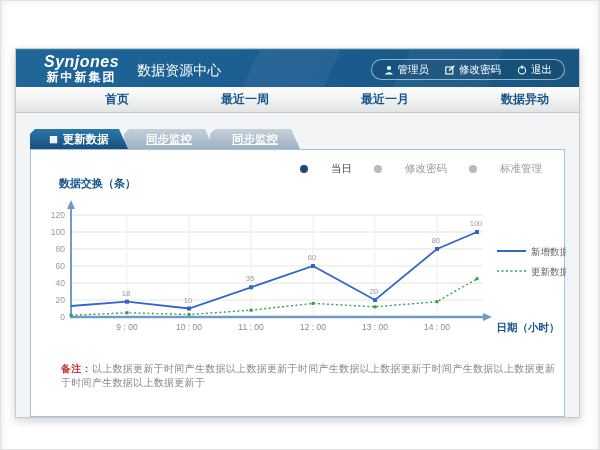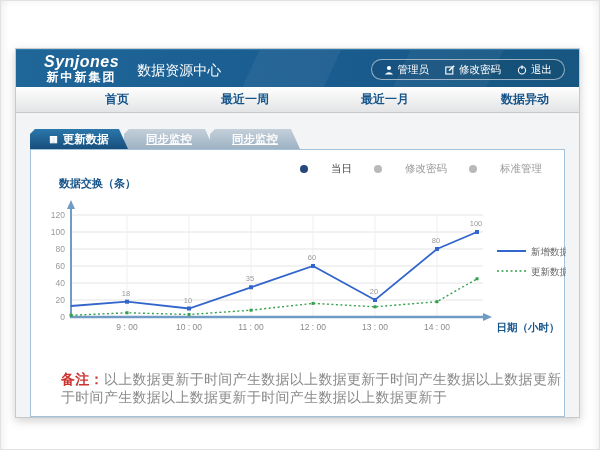--- a/index.html
+++ b/index.html
@@ -88,21 +88,21 @@
     position:absolute; top:12px; right:22px;
     display:flex; gap:22px; align-items:center;
   }
   .radio-opt { display:flex; align-items:center; gap:23px; font-size:10.5px; color:#999; cursor:pointer; }
   .radio-dot { width:8px; height:8px; border-radius:50%; background:#b9b9b9; }
   .radio-opt.selected { color:#444; }
   .radio-opt.selected .radio-dot { background:#26477c; }
   .ylabel { color:#15548a; font-size:11px; font-weight:bold; margin:16px 0 0 28px; }
   #chart-svg { display:block; margin-top:2px; }
   #chart-svg text { font-family:"Liberation Sans", sans-serif; }
-  .footnote { margin:16px 0 0 30px; font-size:14px; color:#8a8a8a; letter-spacing:.3px; }
+  .footnote { margin:7px 0 0 30px; font-size:10px; color:#8a8a8a; letter-spacing:.3px; }
   .footnote .red { color:#cc3333; font-weight:bold; }
 </style>
 </head>
 <body>
 
 <div class="page-frame"></div>
 
 <div class="window">
 
   <header class="app-header">

